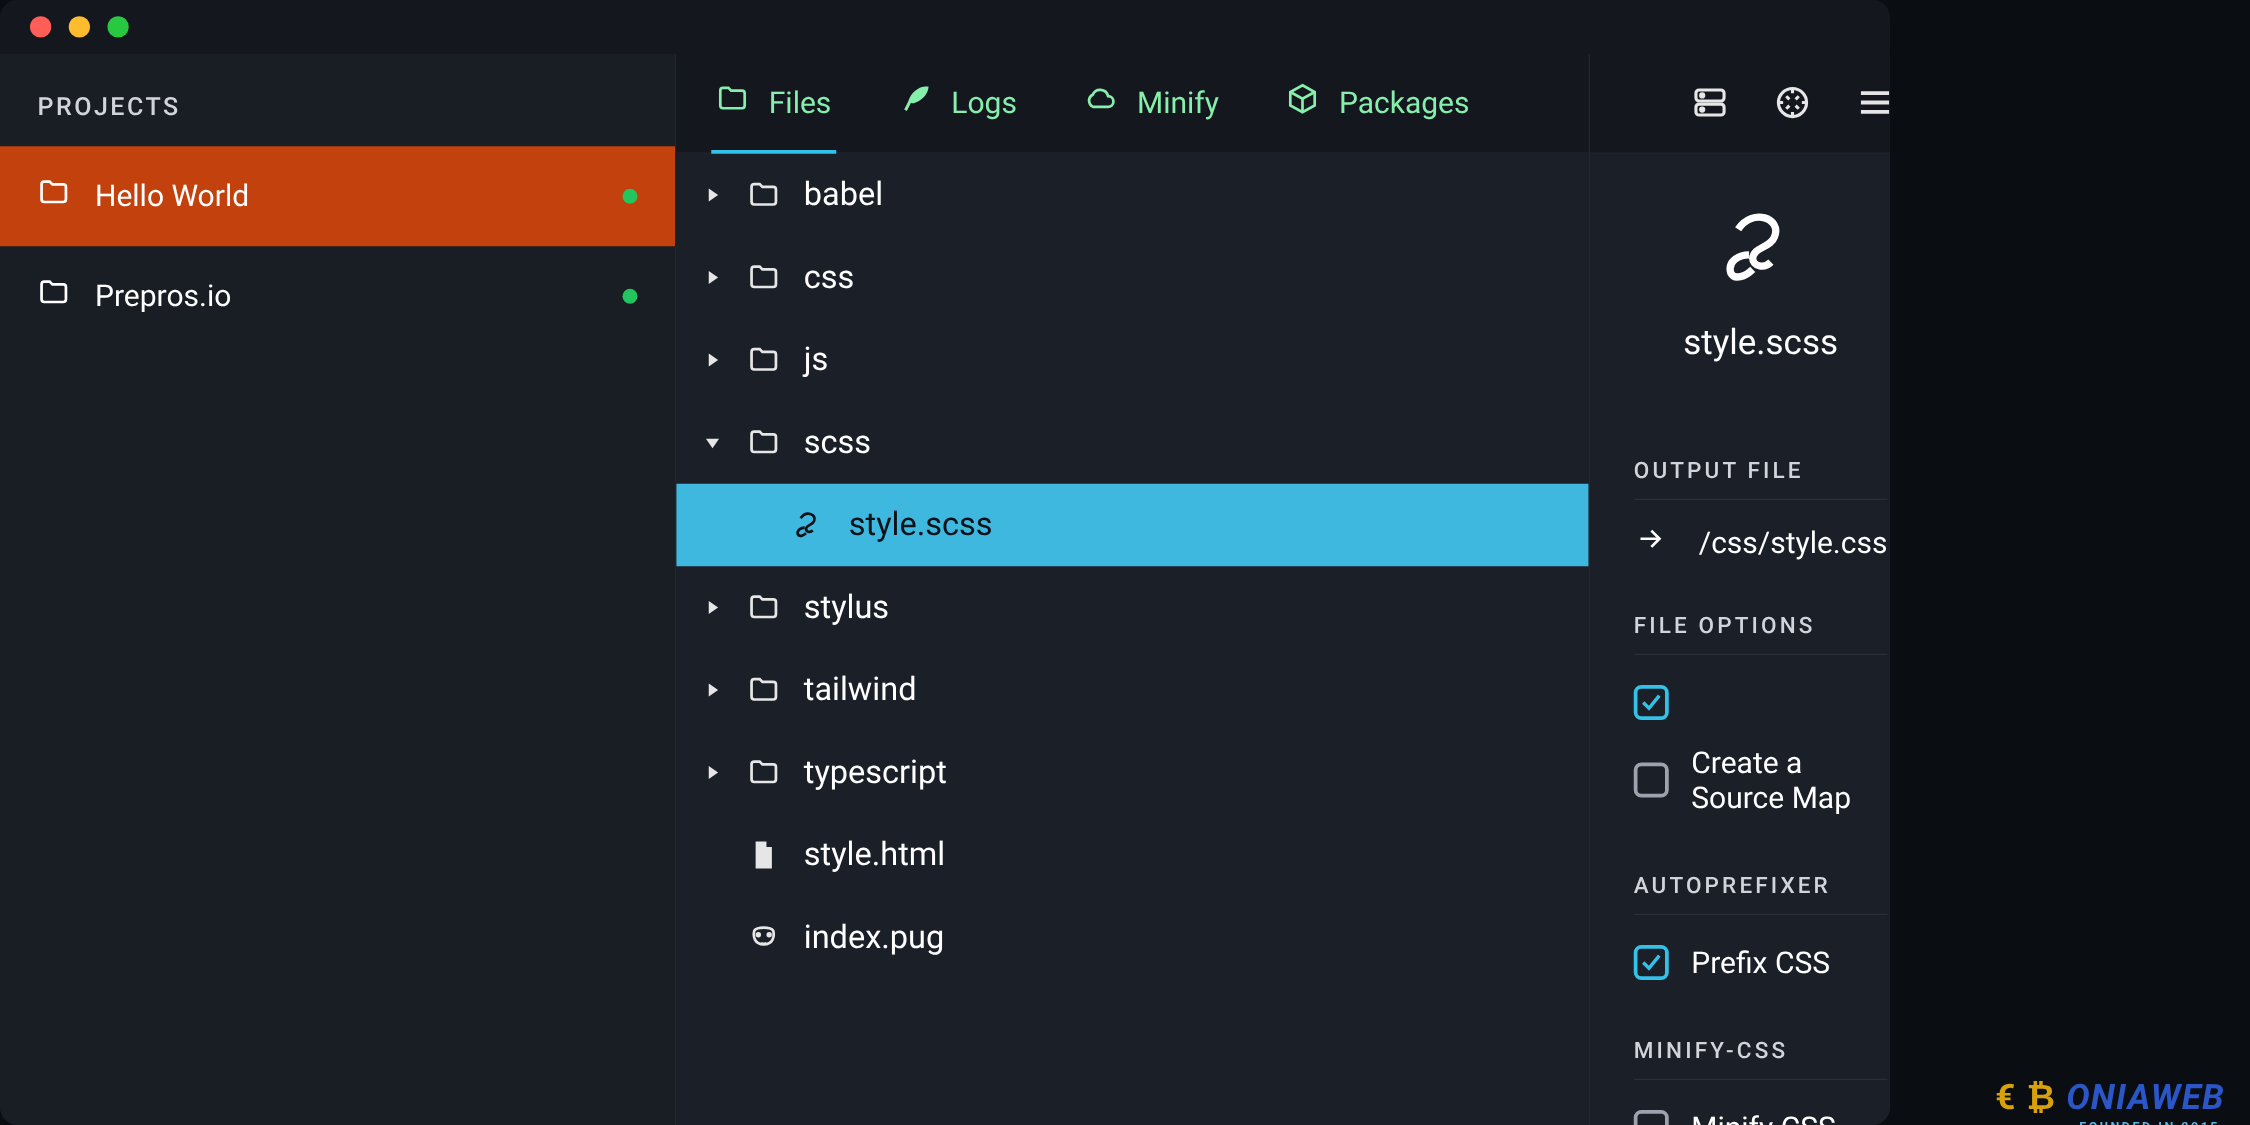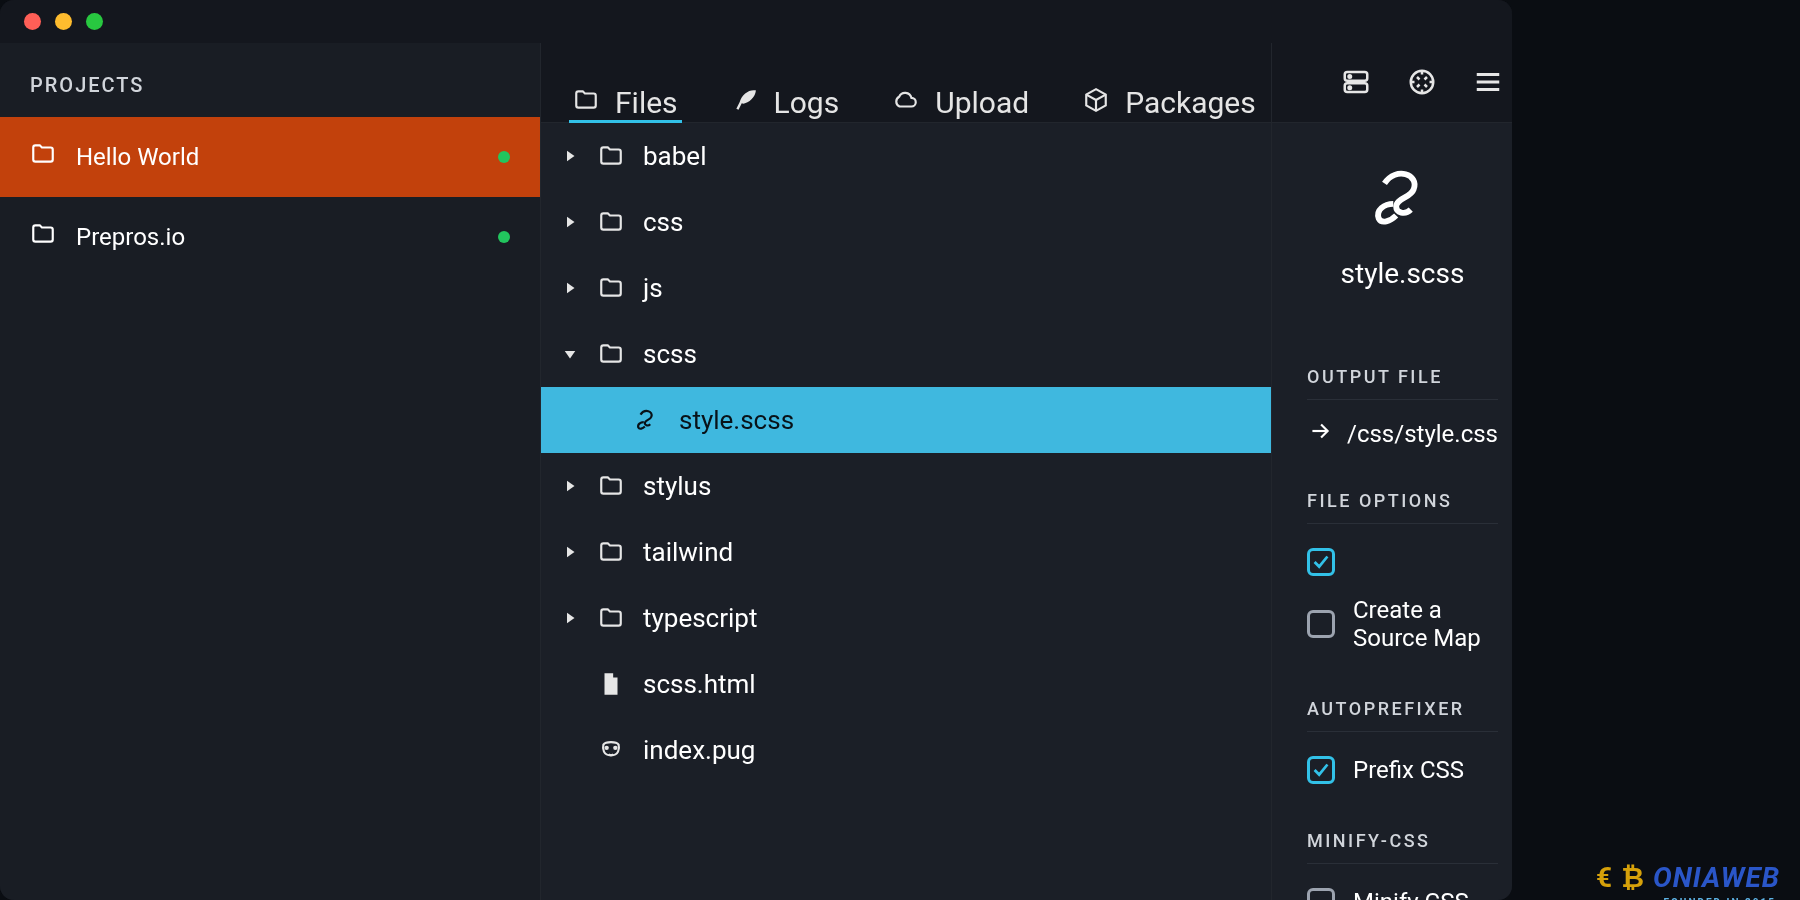--- a/index.html
+++ b/index.html
@@ -98,24 +98,24 @@
     padding-left: 28px;
   }
   .tabs-left {
     display: flex;
     align-items: center;
     gap: 46px;
     flex: 1 1 auto;
   }
   .tab {
     display: flex;
-    align-items: flex-end;
+    align-items: center;
     gap: 16px;
-    font-size: 30px;
-    color: #e5e5e5;
+    font-size: 24px;
+    color: #86efac;
     height: 80px;
     border-bottom: 3px solid transparent;
     padding: 0 4px;
     cursor: pointer;
     position: relative;
     top: 1px;
   }
   .tab.active {
     border-bottom-color: #32c1e8;
   }
@@ -181,21 +181,21 @@
     font-size: 18px;
     color: #d1d5db;
     margin-top: 36px;
     margin-bottom: 6px;
     font-weight: 500;
   }
   .section-divider {
     height:1px; background:#2a2f38; margin: 6px 0 14px 0;
   }
   .output-row {
-    display:flex; align-items:center; gap:14px;
+    display:flex; align-items:center; gap:26px;
     font-size:24px; color:#ffffff;
     padding: 4px 0 4px 0;
   }
   .checkbox-row {
     display:flex; align-items:center; gap:18px;
     font-size:24px; color:#ffffff;
     padding: 10px 0;
     cursor:pointer;
   }
   .cb {
@@ -294,21 +294,21 @@
                 </svg>
             </span>
             <span>Logs</span>
           </div>
           <div class="tab">
             <span>
               <svg class="svg24" viewBox="0 0 24 24" fill="none" stroke="currentColor" stroke-width="2">
                   <path d="M17 18a4 4 0 1 0 0-8 6 6 0 0 0-11.3-1A5 5 0 0 0 6 18h11Z"></path>
                 </svg>
             </span>
-            <span>Upload</span>
+            <span>Minify</span>
           </div>
           <div class="tab">
             <span>
               <svg class="svg24" viewBox="0 0 24 24" fill="none" stroke="currentColor" stroke-width="2">
                   <path d="m12 2 9 5v10l-9 5-9-5V7l9-5Z"></path>
                   <path d="m3 7 9 5 9-5"></path>
                   <path d="M12 22V12"></path>
                 </svg>
             </span>
             <span>Packages</span>
@@ -431,21 +431,21 @@
 
         <div class="fnode">
           <span class="caret blank">
               <svg class="svg20"></svg>
             </span>
           <span class="ico">
             <svg class="svg24" viewBox="0 0 24 24" fill="currentColor">
                 <path d="M6 2h8l4 4v16H6V2zm8 0v4h4"></path>
               </svg>
           </span>
-          <span>scss.html</span>
+          <span>style.html</span>
         </div>
 
         <div class="fnode">
           <span class="caret blank">
               <svg class="svg20"></svg>
             </span>
           <span class="ico">
             <svg class="svg24" viewBox="0 0 24 24" fill="currentColor">
                 <circle cx="8" cy="10" r="2"></circle>
                 <circle cx="16" cy="10" r="2"></circle>

